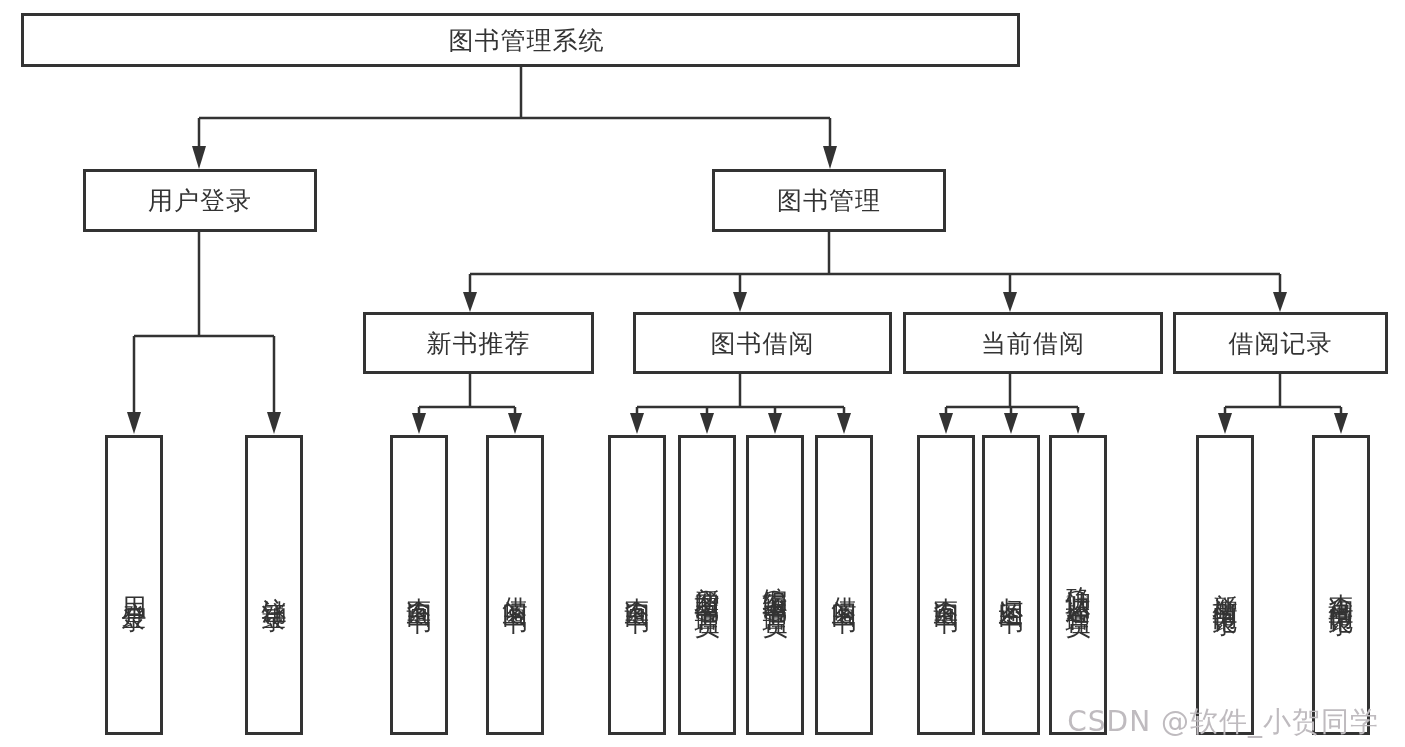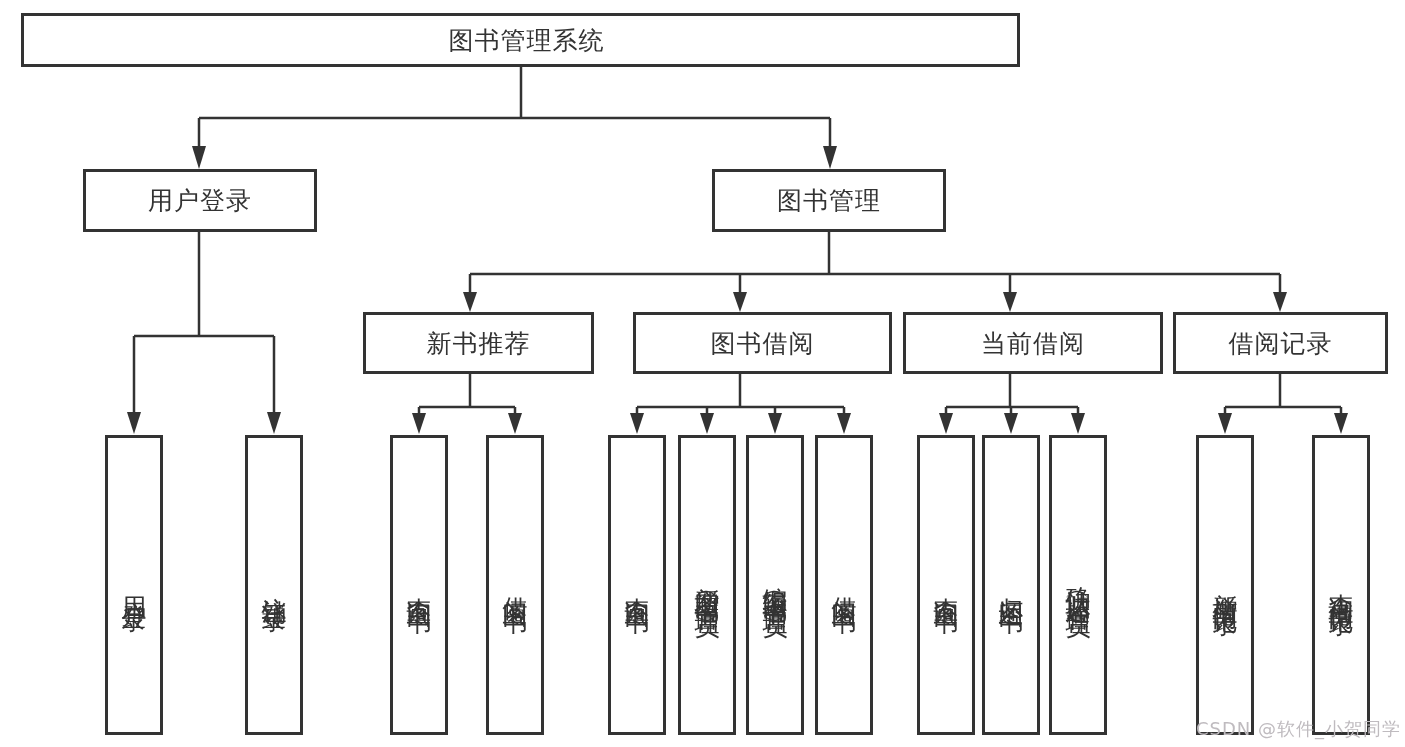--- a/index.html
+++ b/index.html
@@ -65,23 +65,23 @@
     writing-mode: vertical-rl;
     text-orientation: mixed;
     font-size: 25px;
     letter-spacing: 4px;
     line-height: 1;
     white-space: nowrap;
   }
 
   .watermark {
     position: absolute;
-    right: 4px;
+    right: 26px;
     bottom: 6px;
-    font-size: 18px;
+    font-size: 28px;
     color: var(--watermark);
     letter-spacing: 1px;
     z-index: 5;
   }
 </style>
 </head>
 <body>
 
 <div class="canvas">
 

